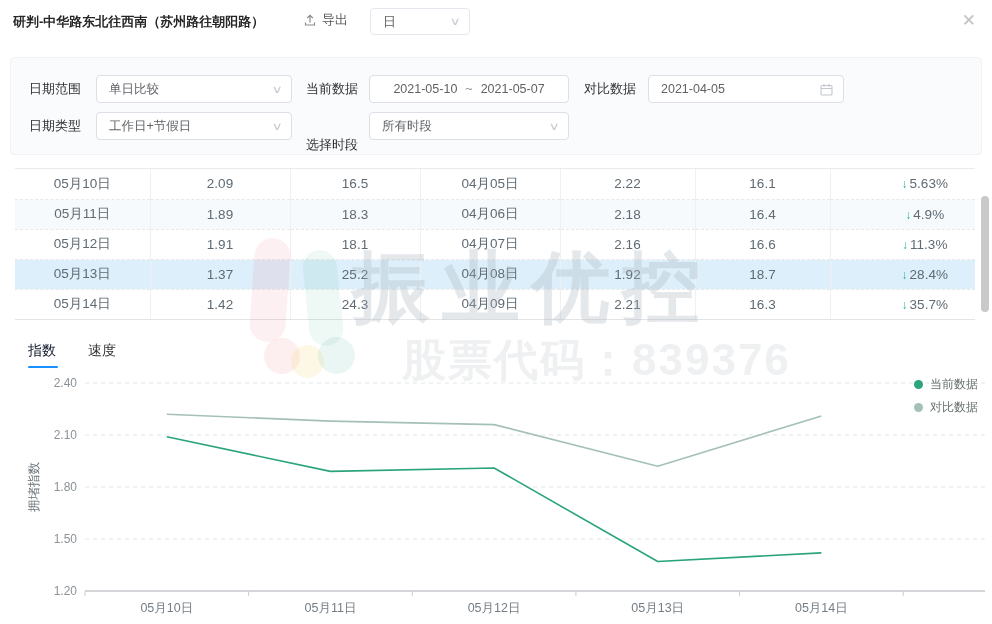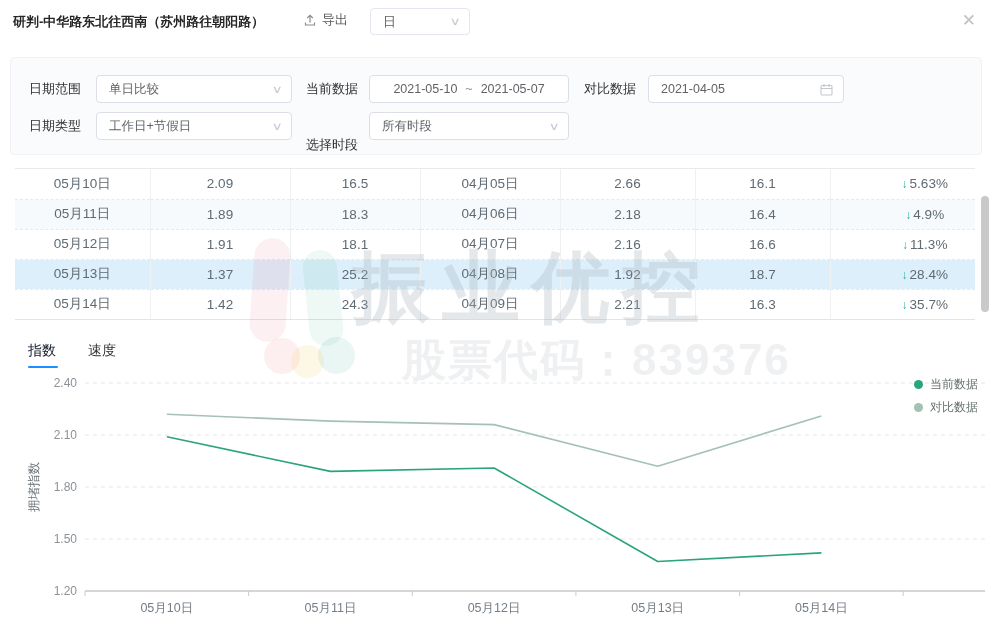--- a/index.html
+++ b/index.html
@@ -140,21 +140,21 @@
           <col style="width: 135px;">
           <col style="width: 135px;">
           <col style="width: 145px;">
         </colgroup>
         <tbody id="tbody">
           <tr>
             <td>05月10日</td>
             <td>2.09</td>
             <td>16.5</td>
             <td>04月05日</td>
-            <td>2.66</td>
+            <td>2.22</td>
             <td>16.1</td>
             <td><span class="trend-arrow" style="color: rgb(44, 179, 163);">↓</span><span>5.63%</span></td>
           </tr>
           <tr>
             <td>05月11日</td>
             <td>1.89</td>
             <td>18.3</td>
             <td>04月06日</td>
             <td>2.18</td>
             <td>16.4</td>

